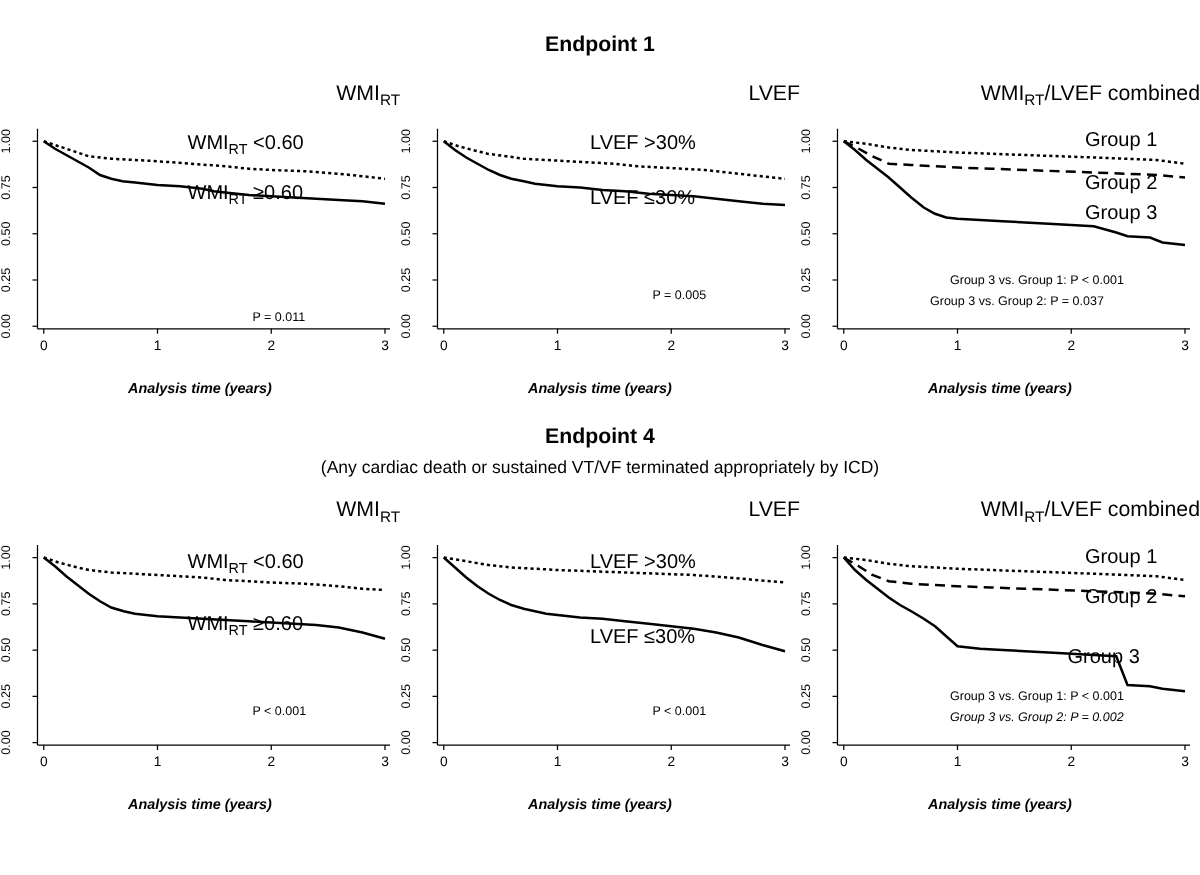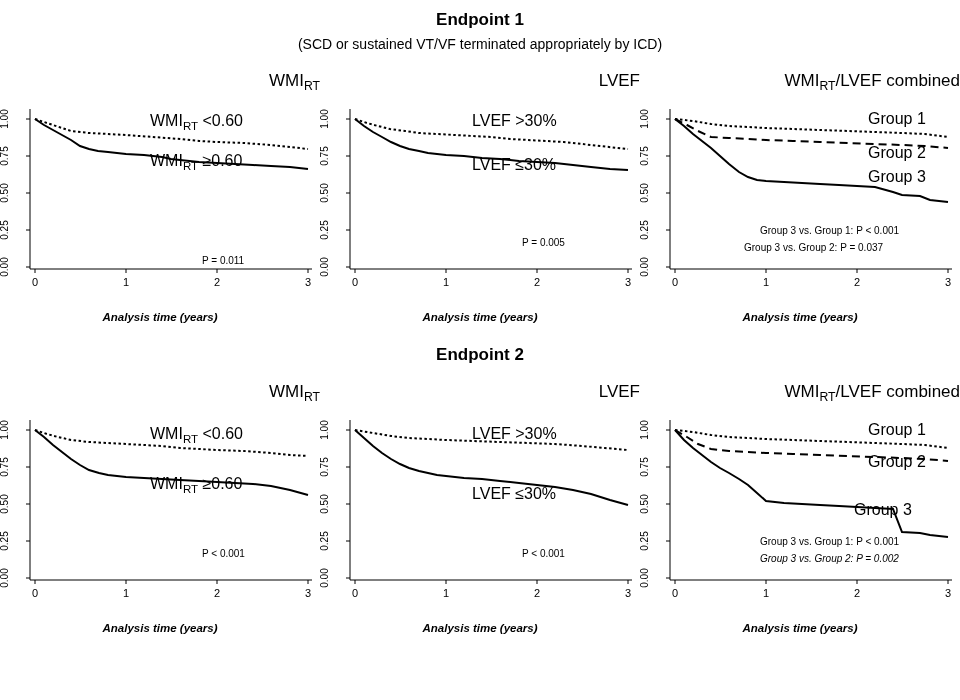--- a/index.html
+++ b/index.html
@@ -32,23 +32,22 @@
     position:absolute;font-size:16px;white-space:nowrap;
   }
   .pval{
     position:absolute;font-size:10px;white-space:nowrap;
   }
   sub{font-size:0.72em;}
 </style>
 </head>
 <body>
 
-<div style="padding-top:10px;">
+<div style="padding-top:26px;">
   <div class="section-title">Endpoint 1</div>
-  <div class="section-sub" style="margin-top:6px;">(SCD or sustained VT/VF terminated appropriately by ICD)</div>
 
   <div class="panel-row" style="margin-top:16px;">
 
     <div class="chart-block">
       <div class="chart-title">
         <span>WMI</span><sub>RT</sub><span></span>
       </div>
       <div class="plot-wrap">
         <svg width="320" height="200" viewBox="0 0 320 200">
 
@@ -182,21 +181,22 @@
         <div class="pval" style="left:120px;top:131px;">Group 3 vs. Group 1: P &lt; 0.001</div>
         <div class="pval" style="left:104px;top:148px;">Group 3 vs. Group 2: P = 0.037</div>
       </div>
       <div class="axis-label">Analysis time (years)</div>
     </div>
 
   </div>
 </div>
 
 <div style="padding-top:22px;">
-  <div class="section-title">Endpoint 2</div>
+  <div class="section-title">Endpoint 4</div>
+  <div class="section-sub" style="margin-top:6px;">(Any cardiac death or sustained VT/VF terminated appropriately by ICD)</div>
 
   <div class="panel-row" style="margin-top:14px;">
 
     <div class="chart-block">
       <div class="chart-title">
         <span>WMI</span><sub>RT</sub>
       </div>
       <div class="plot-wrap">
         <svg width="320" height="200" viewBox="0 0 320 200">
           <g font-size="10" font-family="Liberation Sans, sans-serif">

